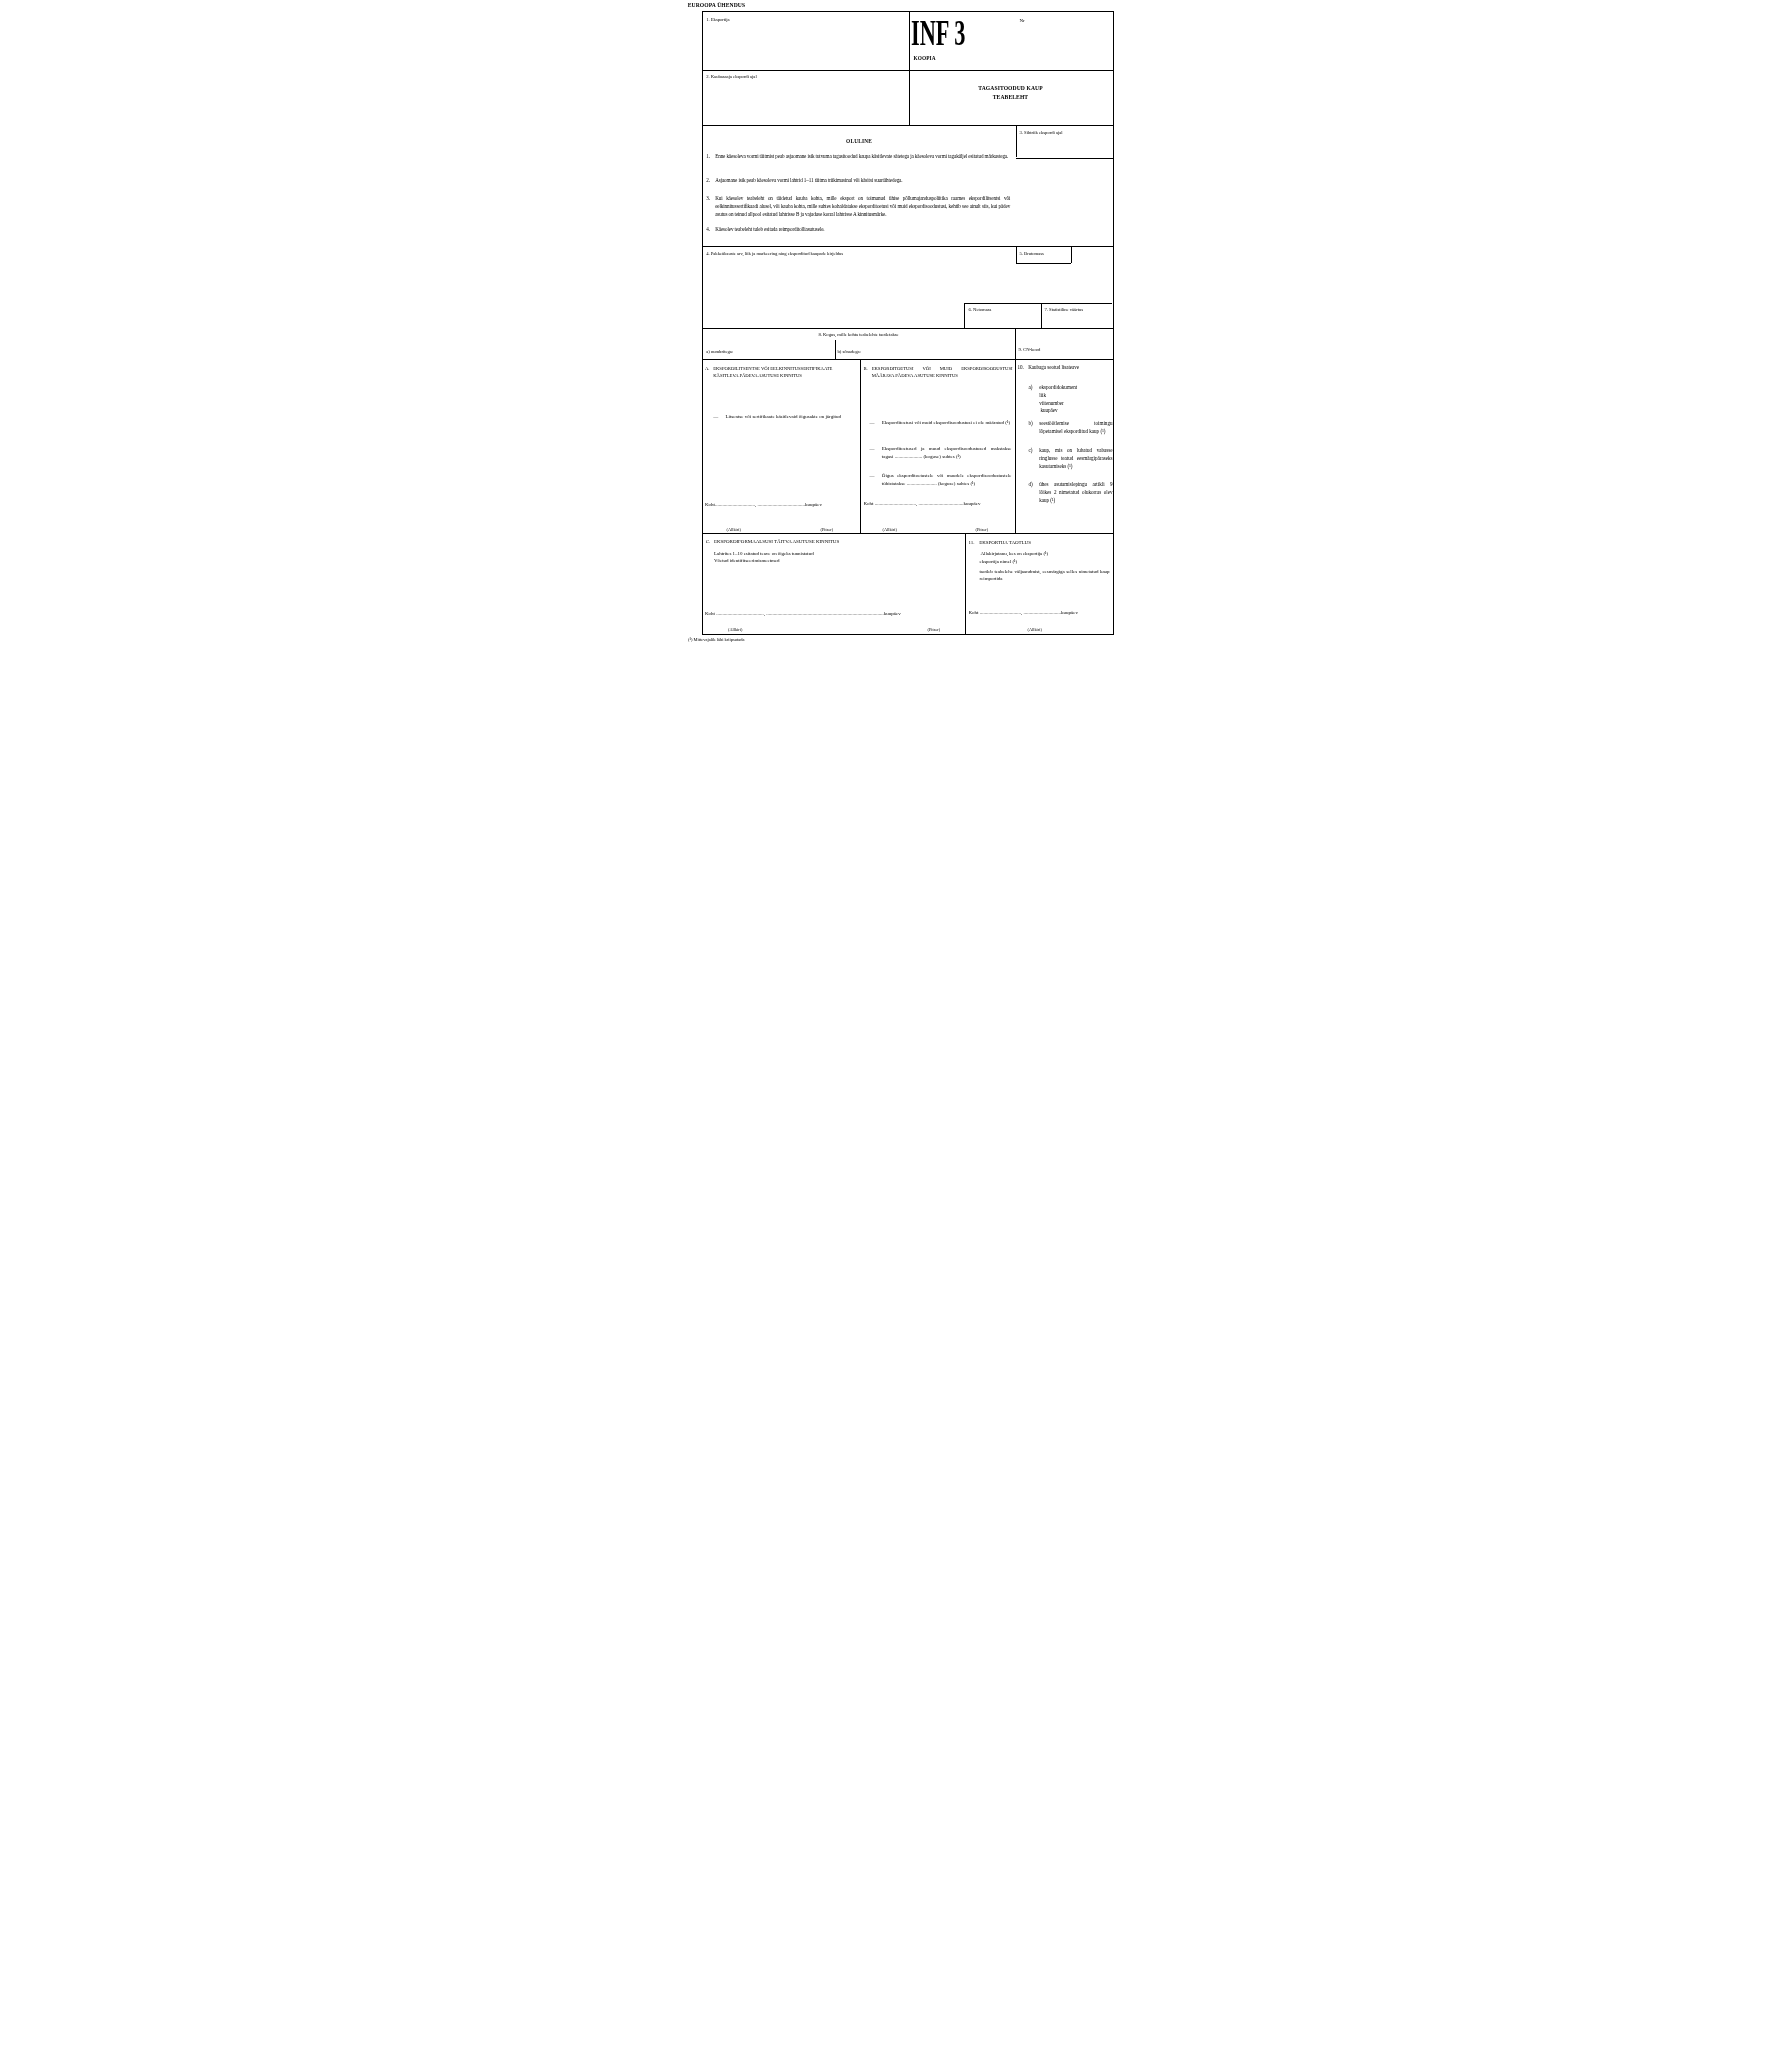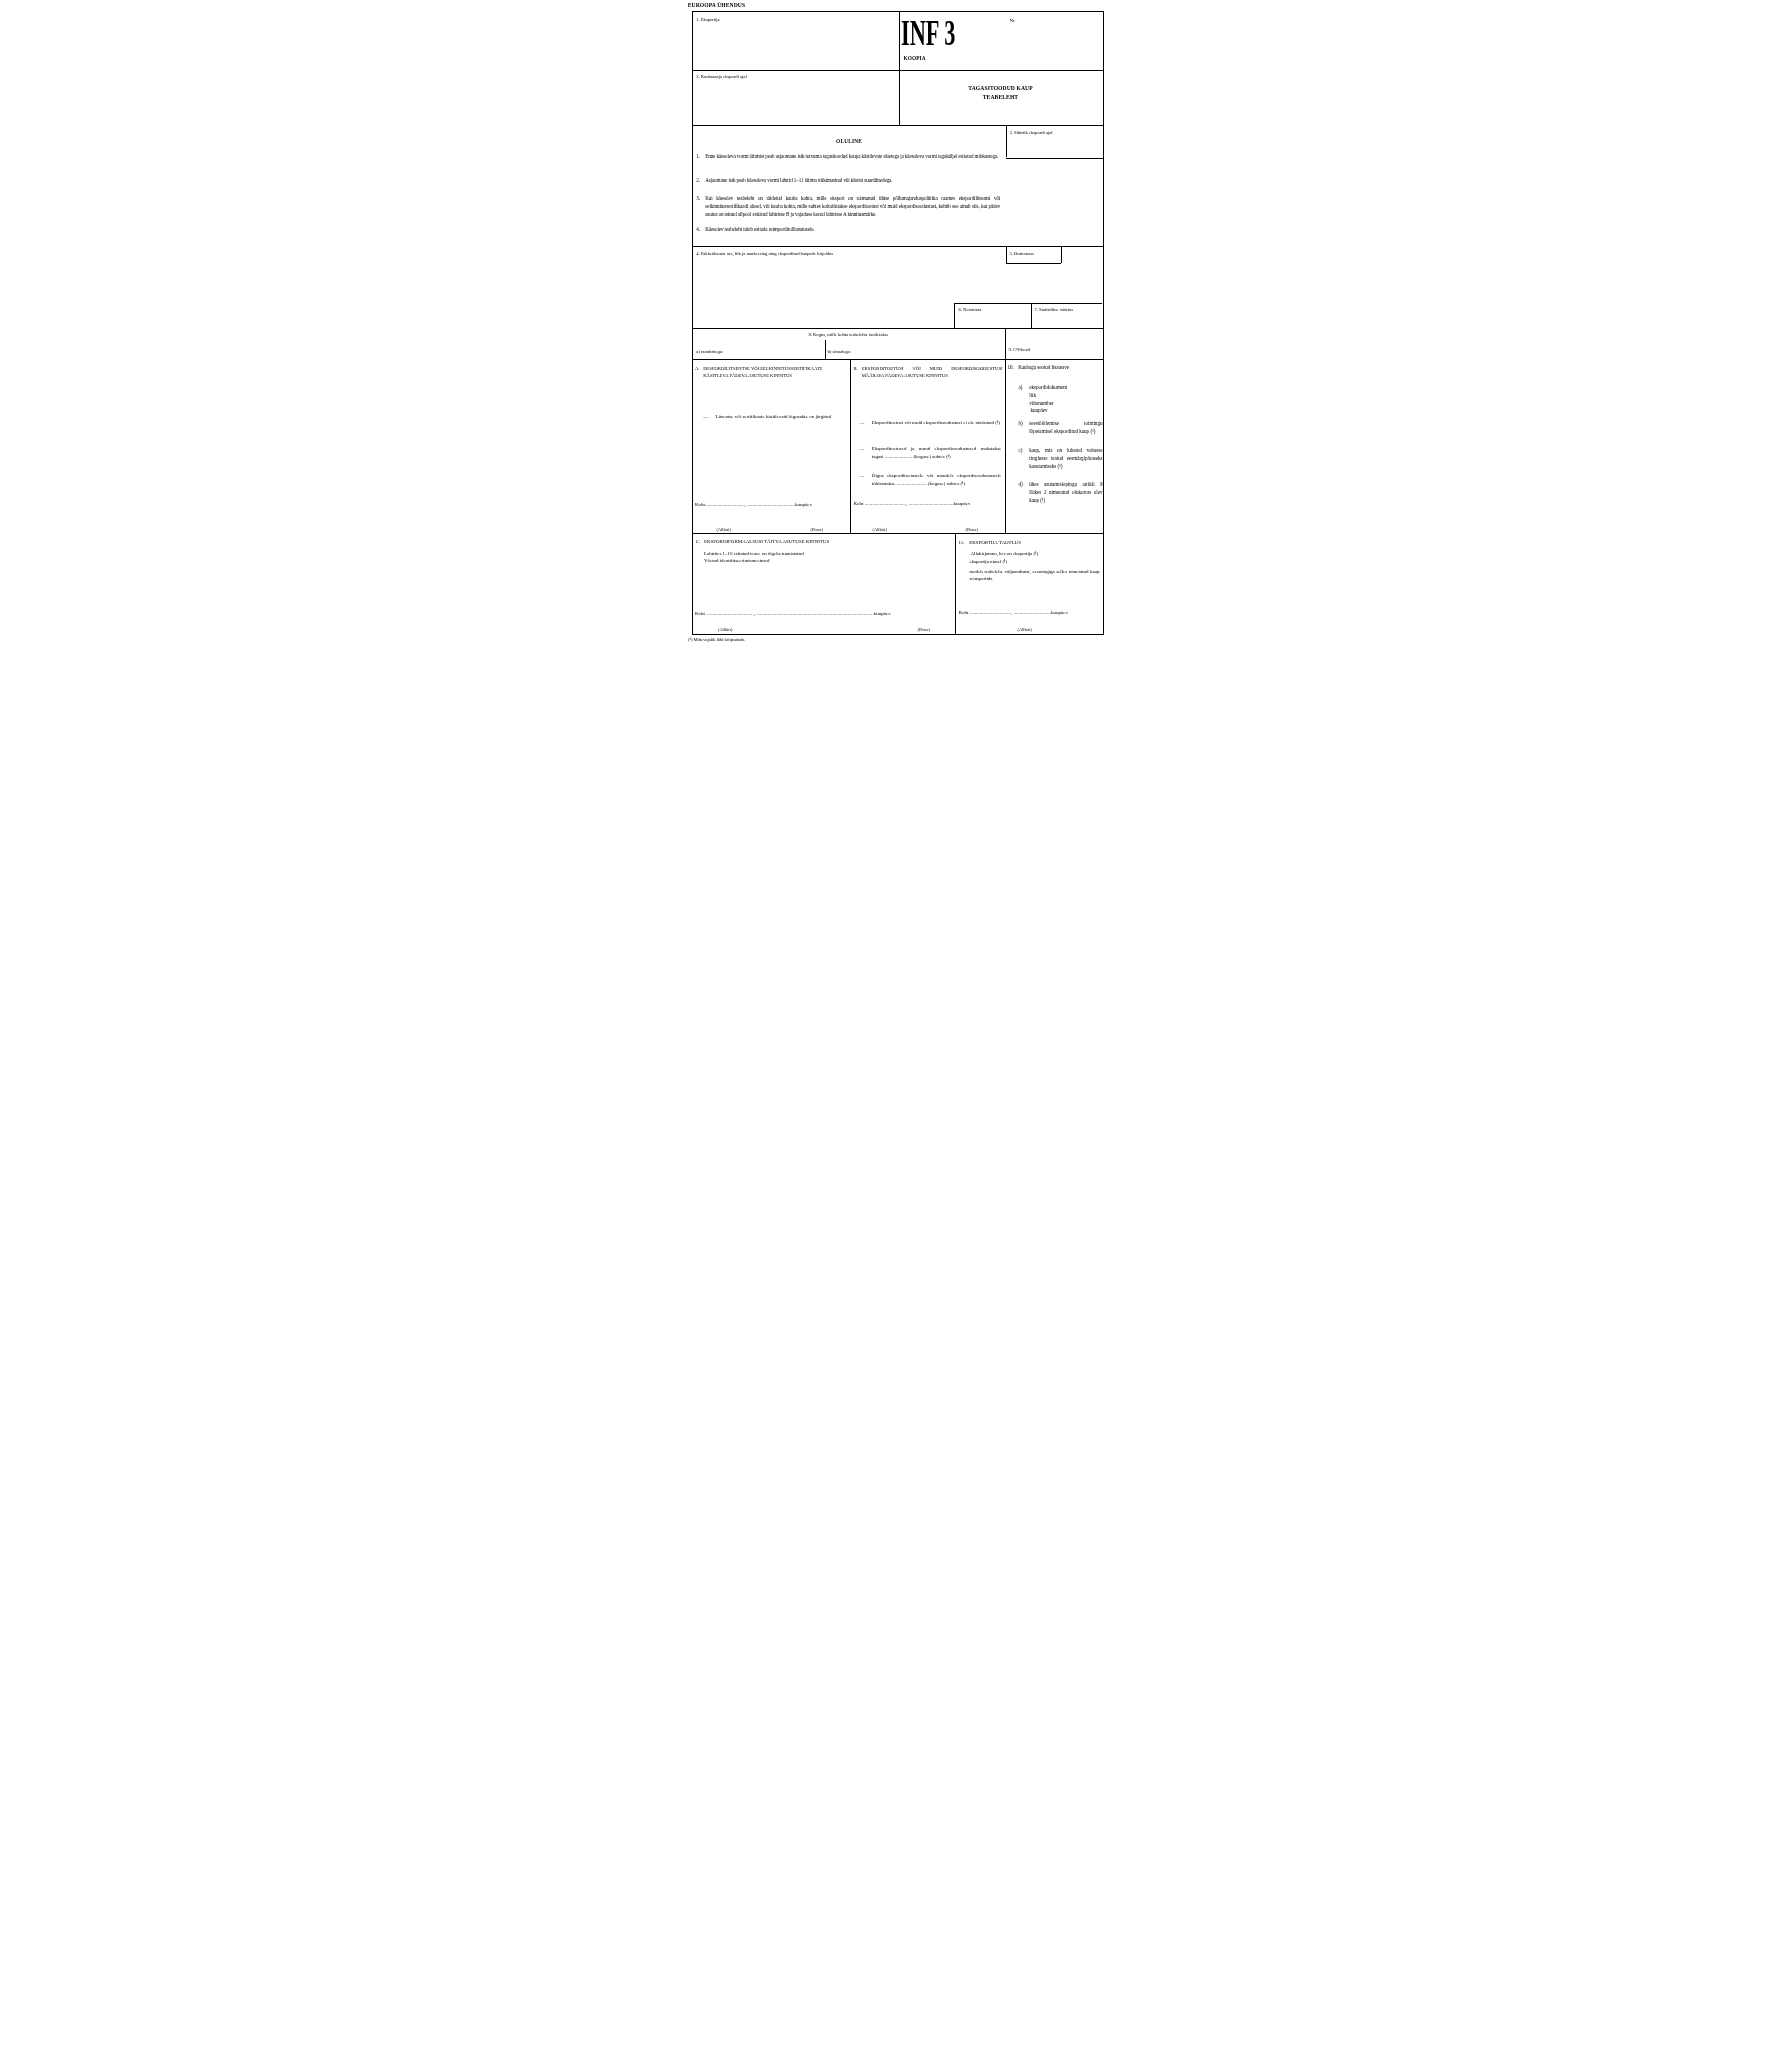--- a/index.html
+++ b/index.html
@@ -2,21 +2,21 @@
 <html style="font-size:6.6px"><head>
 <meta charset="utf-8">
 <style>
   html,body { margin:0; padding:0; background:#ffffff; }
   .page {
     position:relative; width:414px; height:644px; margin:0 auto;
     background:#fff; color:#000;
     font-family:"Liberation Serif","DejaVu Serif",serif;
   }
   .page-title { position:absolute; left:1.2px; top:2.1px; font-size:5.6px; font-weight:bold; letter-spacing:0.1px; }
-  .form-table { position:absolute; left:5px; top:11px; width:412px; height:624px; border:0.8px solid #000; box-sizing:border-box; }
+  .form-table { position:absolute; left:15px; top:11px; width:412px; height:624px; border:0.8px solid #000; box-sizing:border-box; }
   .hl { position:absolute; background:#000; height:1.2px; left:0; width:410px; }
   .hl.thin { height:0.4px; }
   .vl { position:absolute; background:#000; width:0.4px; }
   .lbl { position:absolute; font-size:4.7px; letter-spacing:-0.04px; white-space:nowrap; }
   .big-inf3 { position:absolute; left:208px; top:3.3px; font-size:36px; font-weight:bold; line-height:1;
     transform:scaleX(.62); transform-origin:left top; white-space:nowrap; }
   .koopia { position:absolute; left:211px; top:43px; font-size:5.3px; font-weight:bold; letter-spacing:0.1px; }
   .doc-title { position:absolute; left:206px; top:72px; width:204px; text-align:center;
     font-size:5.6px; font-weight:bold; line-height:8.6px; letter-spacing:0.1px; }
   .oluline { position:absolute; left:0; top:126px; width:313px; text-align:center; font-size:5.3px; font-weight:bold; letter-spacing:0.2px; }

